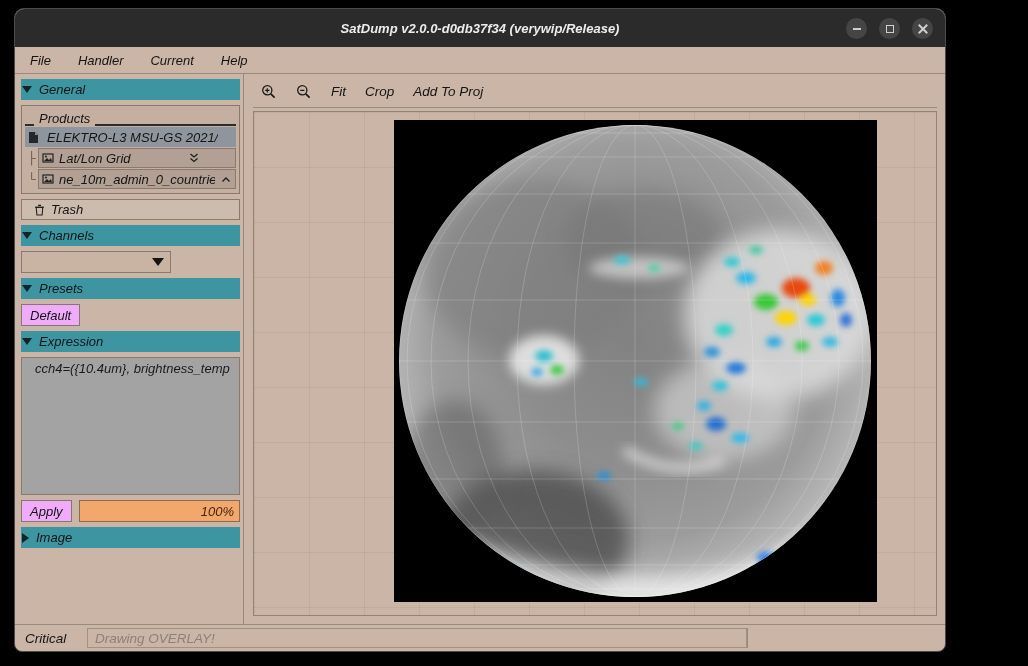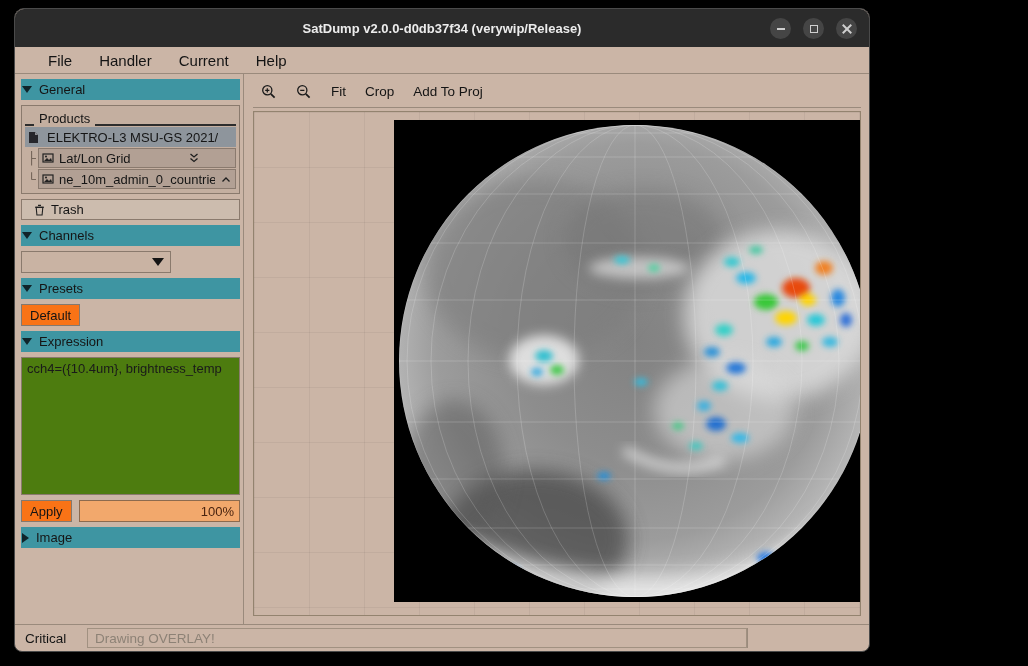--- a/index.html
+++ b/index.html
@@ -1,34 +1,34 @@
 <!DOCTYPE html>
 <html style="--accent: #3e95a2; --bg: #cbb5a6; --titlebar: #2b2b2b; --selection: #8e959c; --child-row: #b2a094; --progress: #f2a86c; --border: #8a7a6d;"><head>
 <meta charset="utf-8">
 <style>
   * { box-sizing: border-box; margin: 0; padding: 0; }
   html,body { width:1028px; height:666px; background:#000; font-family:"Liberation Sans",sans-serif; overflow:hidden; }
-  .window{ position:absolute; left:14px; top:8px; width:856px; height:644px;
+  .window{ position:absolute; left:14px; top:8px; width:932px; height:644px;
     background:var(--bg,#cbb5a6); border-radius:10px 10px 8px 8px; overflow:hidden;
-    display:flex; flex-direction:column; border:1px solid #4a4a4a; }
+    display:flex; flex-direction:column; border:1px solid #4a4a4a;font-style:italic; }
 
   
   .titlebar{ height:38px; background:var(--titlebar,#2b2b2b); display:flex; align-items:center; position:relative; flex:none; }
   .title{ flex:1; text-align:center; color:#ececec; font-weight:bold; font-size:13px; }
   .win-btns{ position:absolute; right:12px; top:9px; display:flex; gap:12px; }
   .wbtn{ width:21px; height:21px; border-radius:50%; background:#454545; display:flex; align-items:center; justify-content:center; cursor:default; }
   .glyph-min{ width:8px; height:2px; background:#cfcfcf; }
   .glyph-max{ width:8px; height:8px; border:1.5px solid #cfcfcf; }
   .glyph-close{ position:relative; width:10px; height:10px; }
   .glyph-close:before,.glyph-close:after{ content:""; position:absolute; left:4px; top:-1px; width:2px; height:12px; background:#cfcfcf; }
   .glyph-close:before{ transform:rotate(45deg);} .glyph-close:after{ transform:rotate(-45deg);}
 
   
-  .menubar{ height:27px; flex:none; display:flex; align-items:center; padding:0 33px; gap:27px;
-    font-size:15px; color:#141414; border-bottom:1px solid #9a8a7c; }
+  .menubar{ height:27px; flex:none; display:flex; align-items:center; padding:0 15px; gap:27px;
+    font-size:13px; color:#141414; border-bottom:1px solid #9a8a7c; }
   .menu-item{ cursor:default; }
 
   
   .content{ flex:1; display:flex; min-height:0; }
   .sidebar{ width:229px; flex:none; padding:5px 3px 4px 6px; border-right:1px solid #9a8a7c;
     display:flex; flex-direction:column; gap:5px; overflow:hidden; font-size:13px; color:#151515; }
   .main{ flex:1; min-width:0; display:flex; flex-direction:column; padding:5px 8px 8px 9px; }
 
   
   .sec-header{ background:var(--accent,#3e95a2); height:21px; flex:none; display:flex; align-items:center; gap:7px; padding:0 1px; }
@@ -50,26 +50,26 @@
   .trash-box{ border:1px solid var(--border,#8a7a6d); background:#ccbcae; height:21px; flex:none;
     display:flex; align-items:center; gap:6px; padding:0 4px 0 12px; }
   .icon{ display:flex; flex:none; }
 
   
   .combo{ width:150px; height:22px; background:#c9b3a3; border:1px solid var(--border,#8a7a6d);
     display:flex; align-items:center; gap:4px; padding:0 6px; flex:none; }
   .combo .val{ flex:1; white-space:nowrap; overflow:hidden; }
   .combo-arrow{ width:0; height:0; border-left:6px solid transparent; border-right:6px solid transparent; border-top:8px solid #141414; flex:none; }
   .row{ display:flex; align-items:center; gap:7px; flex:none; }
-  .btn{ height:22px; background:#f97316; border:1px solid #84796f; font-size:13px; color:#141414;
+  .btn{ height:22px; background:#f0abfc; border:1px solid #84796f; font-size:13px; color:#141414;
     display:flex; align-items:center; justify-content:center; padding:0 8px; cursor:default; }
 
   
-  .textarea{ height:138px; flex:none; background:#4d7c0f; border:1px solid var(--border,#8a7a6d);
-    padding:3px 5px; white-space:nowrap; overflow:hidden; color:#1a1a1a; }
+  .textarea{ height:138px; flex:none; background:#a3a3a3; border:1px solid var(--border,#8a7a6d);
+    padding:3px 13px; white-space:nowrap; overflow:hidden; color:#1a1a1a; }
 
   
   .progress{ flex:1; height:22px; border:1px solid #8c6a4e; position:relative; background:#c0a890; overflow:hidden; }
   .pfill{ position:absolute; left:0; top:0; bottom:0; background:var(--progress,#f2a86c); }
   .ptext{ position:absolute; right:5px; top:3px; font-size:13px; color:#4a2410; }
 
   
   .toolbar{ height:25px; flex:none; display:flex; align-items:center; gap:19px; padding:0 8px; font-size:13.5px; color:#141414; }
   .tool-btn{ display:flex; cursor:default; }
   .tool-text{ cursor:default; }

